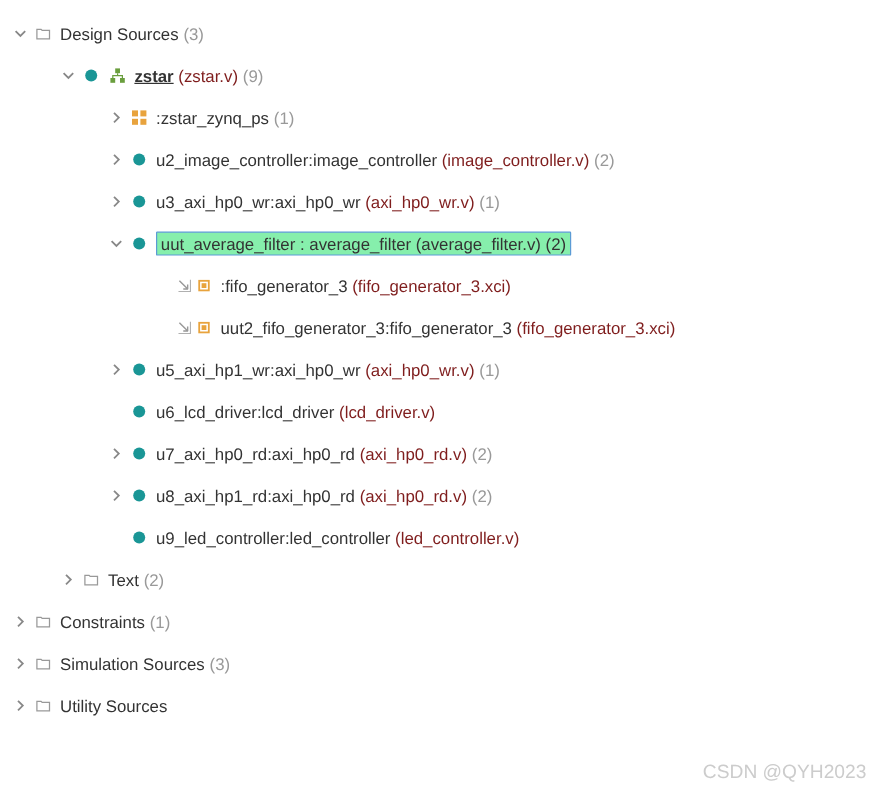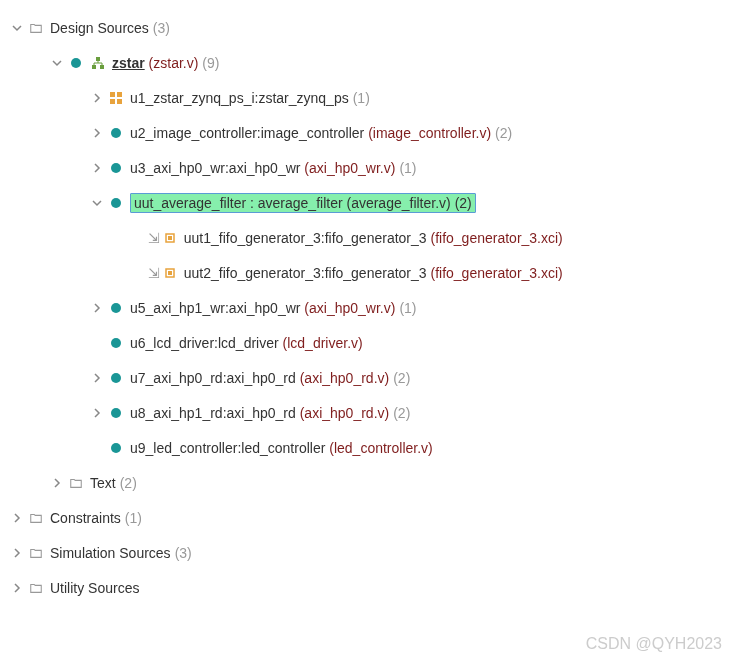--- a/index.html
+++ b/index.html
@@ -122,21 +122,20 @@
       </svg>
     </span>
   <span class="icon icon-bd">
       <svg viewBox="0 0 14 14">
         <rect x="1" y="1" width="5" height="5" fill="#e8a33d"></rect>
         <rect x="8" y="1" width="5" height="5" fill="#e8a33d"></rect>
         <rect x="1" y="8" width="5" height="5" fill="#e8a33d"></rect>
         <rect x="8" y="8" width="5" height="5" fill="#e8a33d"></rect>
       </svg>
     </span>
-  <span class="label-main">u1_zstar_zynq_ps_i</span>
     <span class="label-main"> : </span>
     <span class="label-main">zstar_zynq_ps</span>
   <span class="label-count">(1)</span>
 </div>
 
 <div class="tree-row">
   <span class="indent"></span>
     <span class="indent"></span>
     <span class="indent"></span>
     <span class="indent"></span>
@@ -211,21 +210,20 @@
   <span class="chevron blank">
       <svg viewBox="0 0 10 10"></svg>
     </span>
   <span class="pin-icon">⇲</span>
   <span class="icon icon-ip">
       <svg viewBox="0 0 14 14">
         <rect x="3" y="3" width="8" height="8" fill="none" stroke="#e8a33d" stroke-width="1.5"></rect>
         <rect x="5" y="5" width="4" height="4" fill="#e8a33d"></rect>
       </svg>
     </span>
-  <span class="label-main">uut1_fifo_generator_3</span>
     <span class="label-main"> : </span>
     <span class="label-main">fifo_generator_3</span>
   <span class="label-gray">&nbsp;<span>(fifo_generator_3.xci)</span></span>
 </div>
 
 <div class="tree-row">
   <span class="indent"></span>
     <span class="indent"></span>
     <span class="indent"></span>
     <span class="indent"></span>

